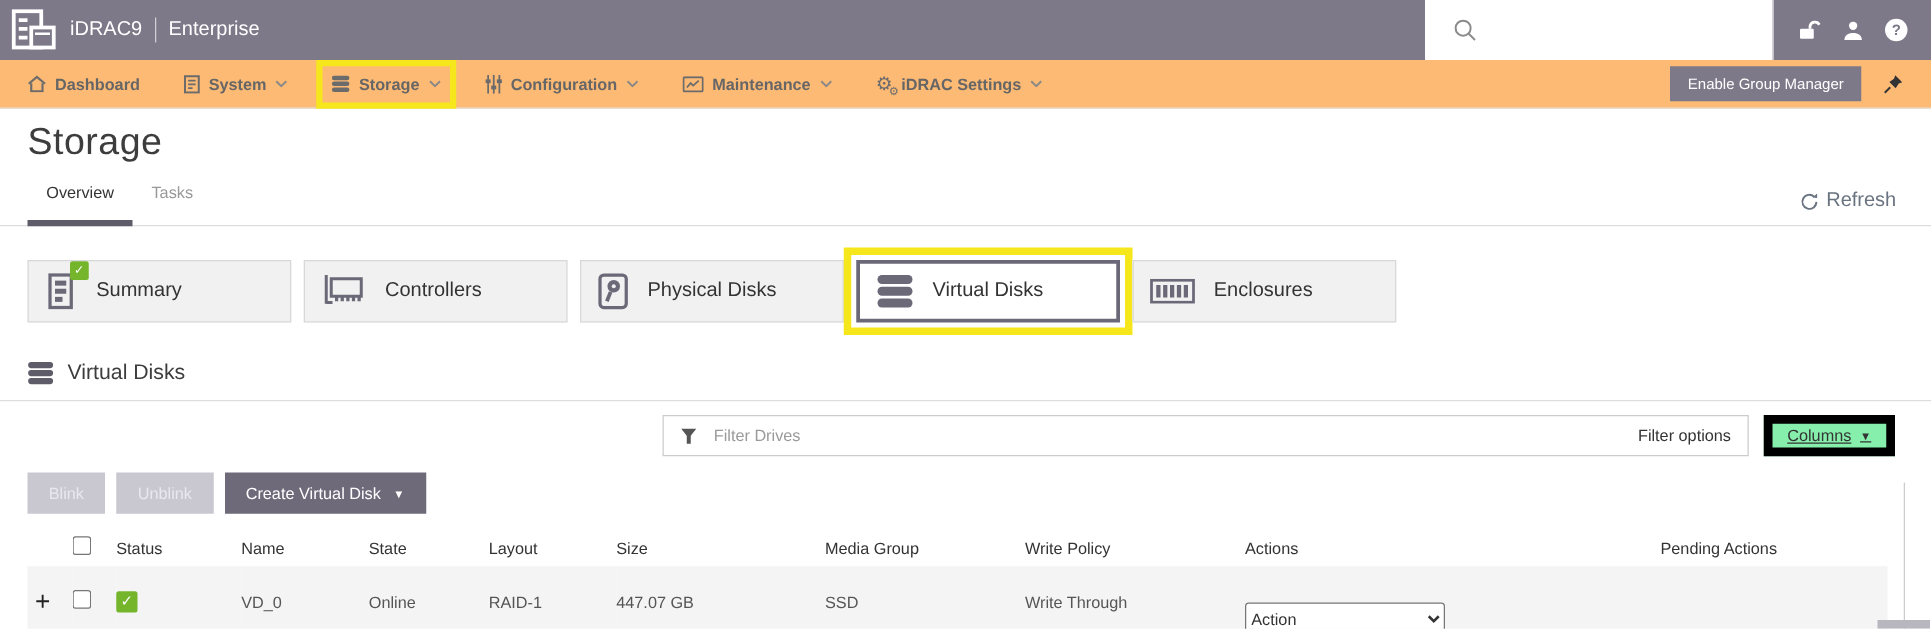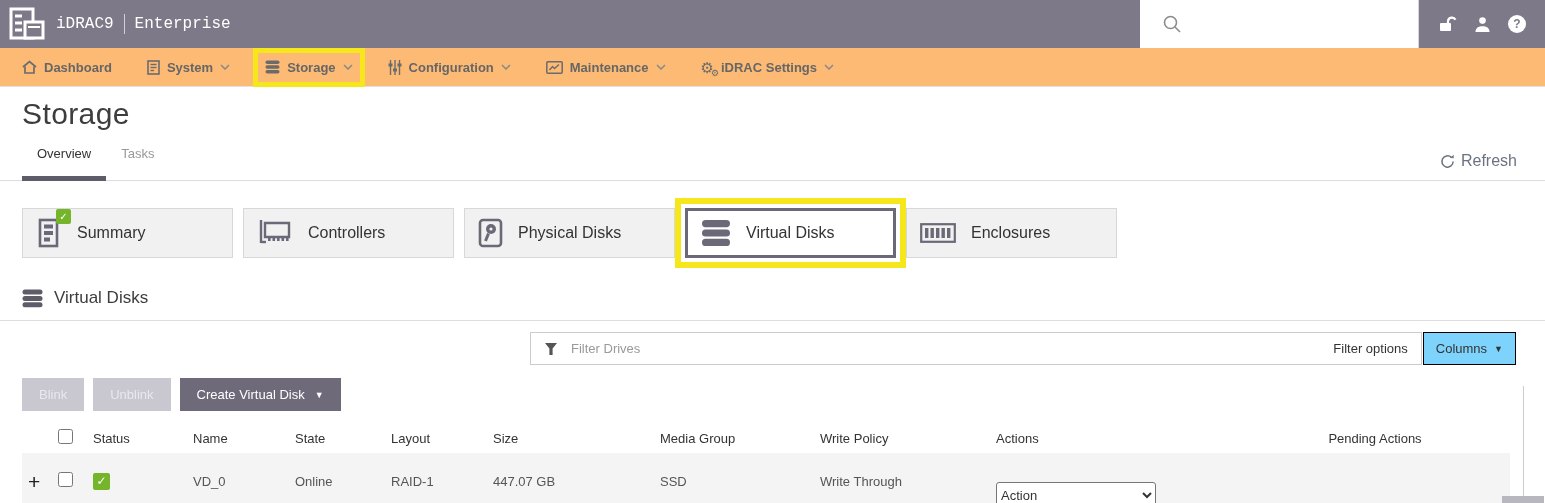--- a/index.html
+++ b/index.html
@@ -4,21 +4,21 @@
 <style>
   * { box-sizing: border-box; }
   html,body { margin:0; padding:0; }
   body {
     width:1545px; height:503px; overflow:hidden; position:relative;
     background:#fff; font-family:"Liberation Sans","DejaVu Sans",sans-serif;
   }
   
   .topbar { height:48px; background:#7D7989; display:flex; align-items:stretch; color:#fff; }
   .brand { display:flex; align-items:center; gap:11px; padding-left:8px; }
-  .brand-title { display:flex; align-items:center; gap:10px; font-size:16px;font-family:Liberation Mono, monospace; }
+  .brand-title { display:flex; align-items:center; gap:10px; font-size:16px; }
   .brand-sep { width:1px; height:20px; background:rgba(255,255,255,.65); }
   .brand-edition { font-weight:300; }
   .top-spacer { flex:1; }
   .searchbox { width:278px; background:#fff; display:flex; align-items:center; gap:8px; padding:0 14px 0 22px; }
   .searchbox input { flex:1; border:none; outline:none; font-size:14px; color:#444; font-family:inherit; background:transparent; }
   .searchbox input::placeholder { color:#8b8b8b; }
   .search-glyph { color:#8b8b8b; display:flex; }
   .top-icons { width:127px; display:flex; align-items:center; justify-content:center; gap:17px; }
   .help-circle { width:18px; height:18px; border-radius:50%; background:#fff; color:#7D7989; font-size:12px; font-weight:700; display:flex; align-items:center; justify-content:center; }
   
@@ -39,26 +39,26 @@
   .cards { display:flex; gap:10px; margin:27px 22px 0; }
   .card { width:211px; height:50px; background:#f1f1f1; border:1px solid #d8d8d8; display:flex; align-items:center; gap:15px; padding-left:13px; color:#6b6878; cursor:pointer; }
   .card.active { background:#fff; border:3px solid #6b6878; outline:6px solid #F6E61C; outline-offset:4px; }
   .card-label { font-size:16px; color:#333; }
   .icon-badge-wrap { position:relative; display:flex; }
   .badge { position:absolute; top:-9px; right:-9px; width:15px; height:15px; background:#74B52C; border-radius:2px; color:#fff; font-size:10px; display:flex; align-items:center; justify-content:center; }
   
   .section-head { display:flex; align-items:center; gap:11px; margin:30px 0 0 22px; color:#5f5c6a; }
   .section-title { font-size:17px; color:#3d3d3d; }
   .hr { border:none; border-top:1px solid #ddd; margin:12px 0 0; }
-  .filter-row { display:flex; gap:1px; margin:11px 29px 0 530px; }
+  .filter-row { display:flex; gap:12px; margin:11px 29px 0 530px; }
   .filter-box { flex:1; height:33px; border:1px solid #ccc; background:#fff; display:flex; align-items:center; gap:11px; padding:0 13px; }
   .filter-box input { flex:1; border:none; outline:none; font-size:13px; color:#444; font-family:inherit; }
   .filter-box input::placeholder { color:#9a9a9a; }
   .filter-options { font-size:13px; color:#333; cursor:pointer; white-space:nowrap; }
-  .columns-btn { height:33px; border:1px solid #000000; background:#7dd3fc; font-family:inherit; font-size:13px; color:#333; padding:0 12px; display:flex; align-items:center; gap:7px; cursor:pointer; }
+  .columns-btn { height:33px; border:7px solid #000000; background:#86efac; font-family:inherit; font-size:13px; color:#333; padding:0 12px; display:flex; align-items:center; gap:7px; cursor:pointer;text-decoration:underline; }
   .caret { font-size:9px; }
   .toolbar { display:flex; gap:9px; margin:13px 0 0 22px; }
   .btn { height:33px; border:none; font-family:inherit; font-size:13px; padding:0 17px; }
   .btn.disabled { background:#c9c7d0; color:#e9e8ee; cursor:default; }
   .btn.primary { background:#6e6a7a; color:#fff; display:flex; align-items:center; gap:10px; cursor:pointer; }
   
   table.vd { margin:12px 0 0 22px; border-collapse:collapse; table-layout:fixed; width:1488px; }
   table.vd th { font-size:13px; font-weight:400; color:#333; text-align:left; height:30px; padding:0; }
   table.vd th.center { text-align:center; }
   table.vd td { font-size:13px; color:#555; height:41px; padding:0; vertical-align:middle; }
@@ -194,20 +194,29 @@
   <div class="nav-item">
     <span class="nicon" style="position:relative;">
       <span style="font-size:15px; line-height:1;">⚙</span>
       <span style="position:absolute; right:-5px; bottom:-3px; font-size:9px; line-height:1;">⚙</span>
     </span>
     <span>iDRAC Settings</span>
     <span class="chev">
       <svg width="10" height="6" viewBox="0 0 10 6">
           <path d="M1 1 L5 5 L9 1" fill="none" stroke="currentColor" stroke-width="1.5"></path>
         </svg>
+    </span>
+  </div>
+  <div class="nav-right">
+    <button class="egm-btn">Enable Group Manager</button>
+    <span style="display:flex;">
+      <svg width="17" height="17" viewBox="0 0 17 17">
+        <path d="M10.2 1.2 L15.8 6.8 L13 7.8 L10.5 11.5 L5.5 6.5 L9.2 4 Z" fill="#333"></path>
+        <line x1="6.2" y1="10.8" x2="1.8" y2="15.2" stroke="#333" stroke-width="1.6"></line>
+      </svg>
     </span>
   </div>
 </div>
 
 <div class="page-title">Storage</div>
 
 <div class="tabs-bar">
   <div class="tab active">Overview</div>
   <div class="tab">Tasks</div>
   <div class="refresh">

